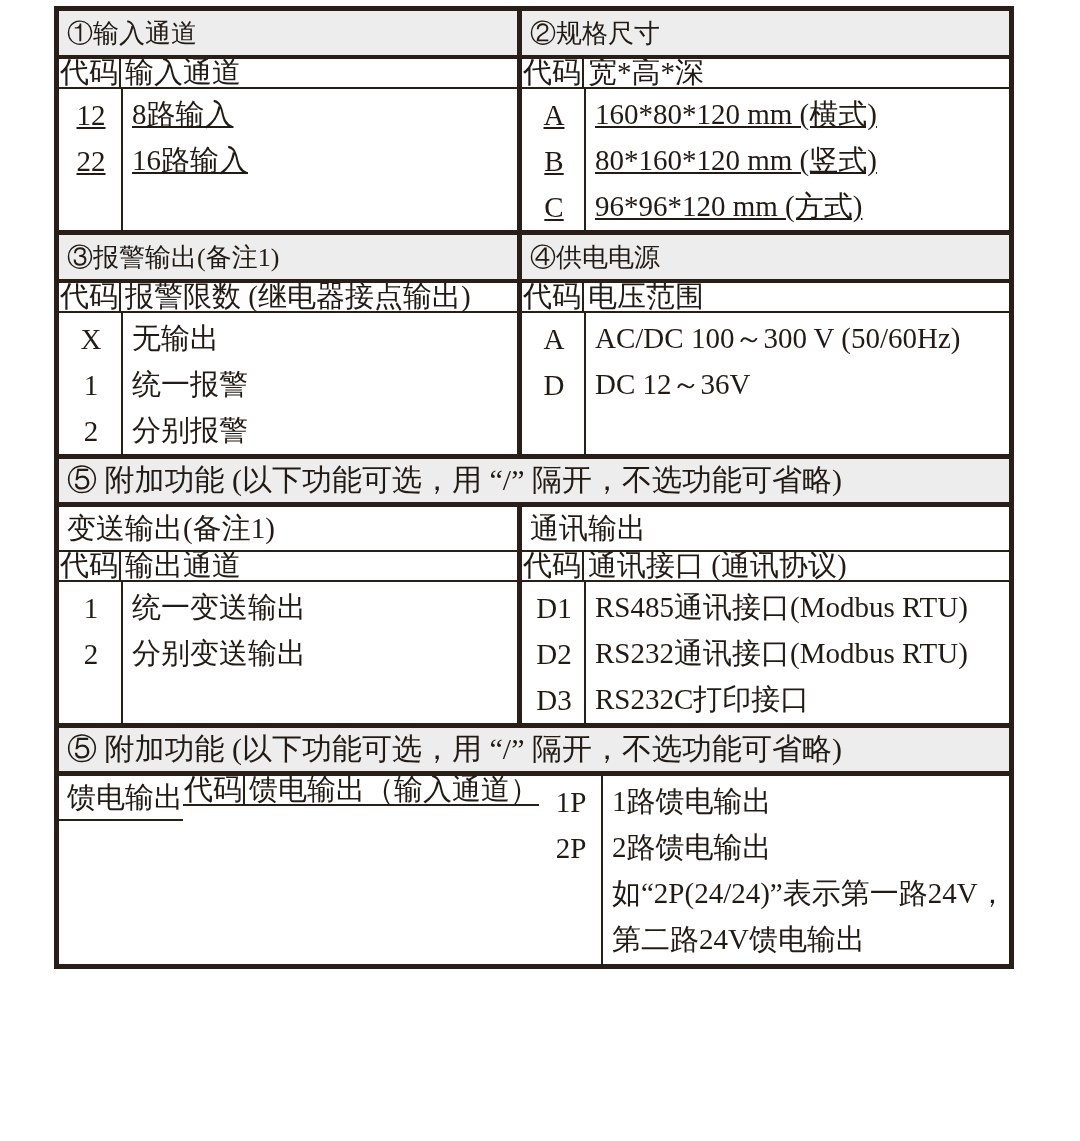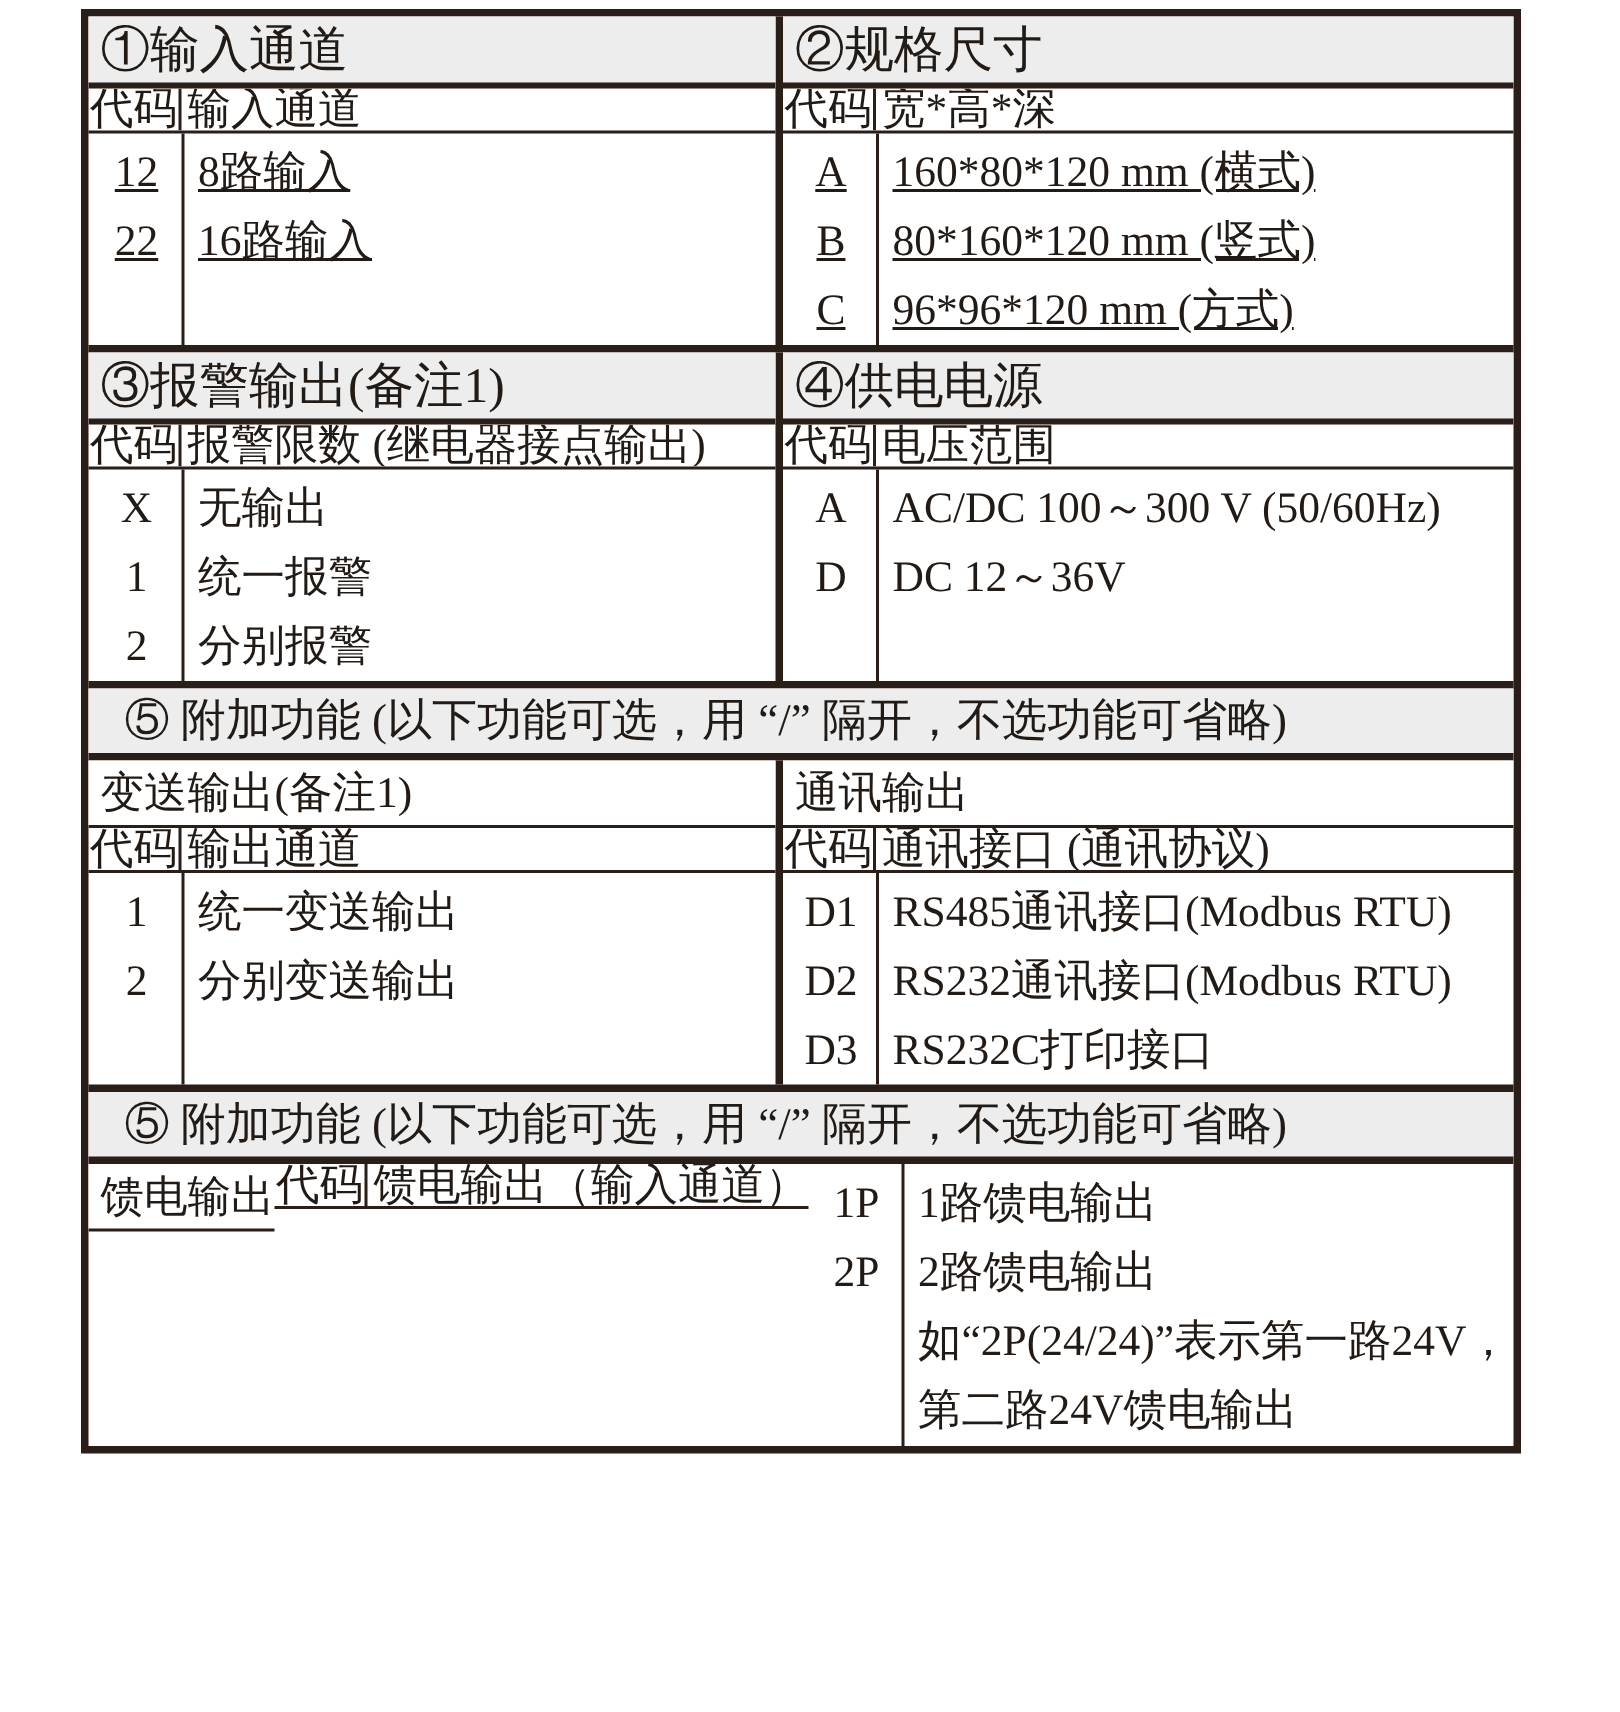--- a/index.html
+++ b/index.html
@@ -22,21 +22,21 @@
     background:#fff;
   }
   .two-col{display:flex;border-bottom:5px solid var(--bc);}
   .half{display:flex;flex-direction:column;}
   .half.left{width:463px;border-right:5px solid var(--bc);}
   .half.right{flex:1;border-radius:16px;}
   .band{
     height:48px;background:var(--band);
     border-bottom:4px solid var(--bc);
     display:flex;align-items:center;
-    padding-left:8px;font-size:33px;
+    padding-left:8px;font-size:26px;
     white-space:nowrap;overflow:hidden;
   }
   .hdr{
     display:flex;height:30px;
     border-bottom:2px solid var(--bc);
     align-items:stretch;white-space:nowrap;overflow:hidden;
   }
   .hdr .code{
     width:62px;flex:0 0 62px;border-right:2px solid var(--bc);
     display:flex;align-items:center;justify-content:center;
@@ -46,21 +46,21 @@
   .data::before{
     content:'';position:absolute;left:62px;top:0;bottom:0;width:2px;background:var(--bc);
   }
   .row{display:flex;height:46px;align-items:center;white-space:nowrap;}
   .row .code{width:64px;flex:0 0 64px;text-align:center;}
   .row .desc{flex:1;padding-left:9px;overflow:hidden;}
   .banner{
     height:48px;background:var(--band);
     border-bottom:5px solid var(--bc);
     display:flex;align-items:center;
-    padding-left:24px;font-size:30px;
+    padding-left:8px;font-size:30px;
     white-space:nowrap;overflow:hidden;
   }
   .subband{
     height:45px;background:#fff;
     border-bottom:2px solid var(--bc);
     display:flex;align-items:center;padding-left:8px;
     white-space:nowrap;
   }
   .bottom{display:flex;flex-direction:row;}
   .h-s1 .data{height:145px;text-decoration:underline;}

